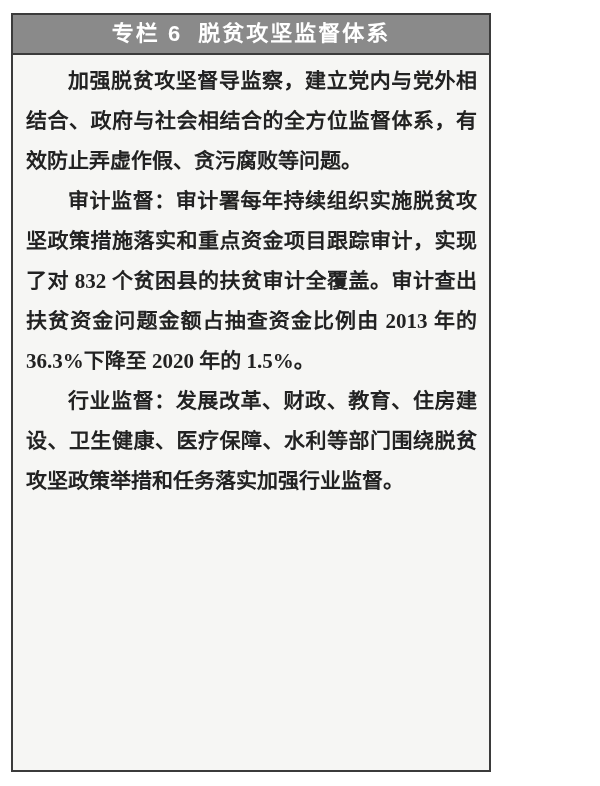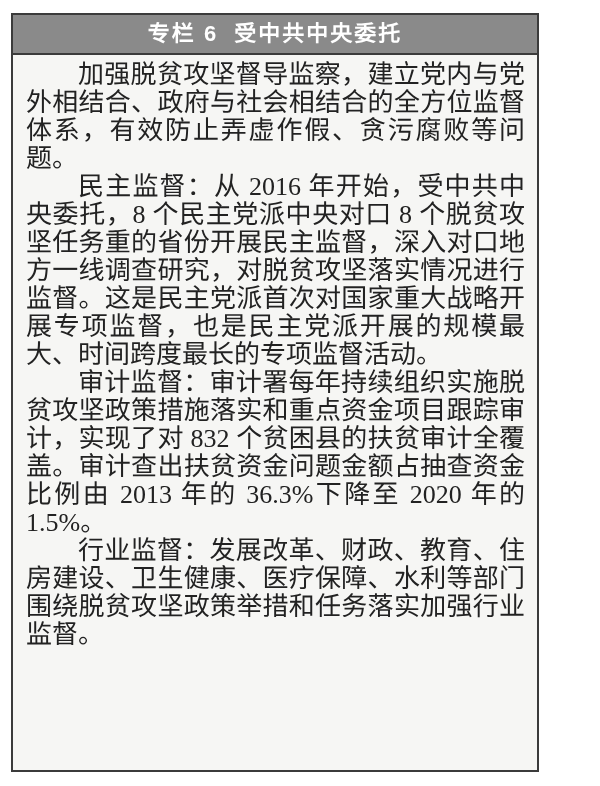--- a/index.html
+++ b/index.html
@@ -20,21 +20,21 @@
     height: 786px;
     background: var(--page-bg);
     position: relative;
     overflow: hidden;
     font-family: "Liberation Serif", "DejaVu Serif", serif;
   }
   .panel {
     position: absolute;
     left: 11px;
     top: 13px;
-    width: 528px;
+    width: 480px;
     height: 759px;
     border: 2px solid var(--panel-border);
     background: var(--panel-bg);
     overflow: hidden;
   }
   .panel-header {
     height: 40px;
     background: var(--header-bg);
     border-bottom: 2px solid var(--panel-border);
     display: flex;
@@ -51,34 +51,34 @@
   }
   .panel-header .hdr-label { margin-right: 16px; }
   .panel-body {
     padding: 6px 12px 0 13px;
     overflow: hidden;
   }
   .panel-body p {
     margin: 0;
     padding: 0;
     text-indent: 2em;
-    font-size: 26px;
-    line-height: 28px;
+    font-size: 21px;
+    line-height: 40px;
     color: var(--body-text);
     text-align: justify;
     font-family: "Liberation Serif", "DejaVu Serif", serif;
+    font-weight: bold;
   }
 </style>
 </head>
 <body>
 
 <div class="panel">
   <div class="panel-header">
     <span class="hdr-text hdr-label">专栏 6</span>
-    <span class="hdr-text hdr-title">受中共中央委托</span>
+    <span class="hdr-text hdr-title">脱贫攻坚监督体系</span>
   </div>
   <div class="panel-body">
       <p>加强脱贫攻坚督导监察，建立党内与党外相结合、政府与社会相结合的全方位监督体系，有效防止弄虚作假、贪污腐败等问题。</p>
-      <p>民主监督：从 2016 年开始，受中共中央委托，8 个民主党派中央对口 8 个脱贫攻坚任务重的省份开展民主监督，深入对口地方一线调查研究，对脱贫攻坚落实情况进行监督。这是民主党派首次对国家重大战略开展专项监督，也是民主党派开展的规模最大、时间跨度最长的专项监督活动。</p>
       <p>审计监督：审计署每年持续组织实施脱贫攻坚政策措施落实和重点资金项目跟踪审计，实现了对 832 个贫困县的扶贫审计全覆盖。审计查出扶贫资金问题金额占抽查资金比例由 2013 年的 36.3%下降至 2020 年的 1.5%。</p>
       <p>行业监督：发展改革、财政、教育、住房建设、卫生健康、医疗保障、水利等部门围绕脱贫攻坚政策举措和任务落实加强行业监督。</p>
     </div>
 </div>
 
 </body></html>

